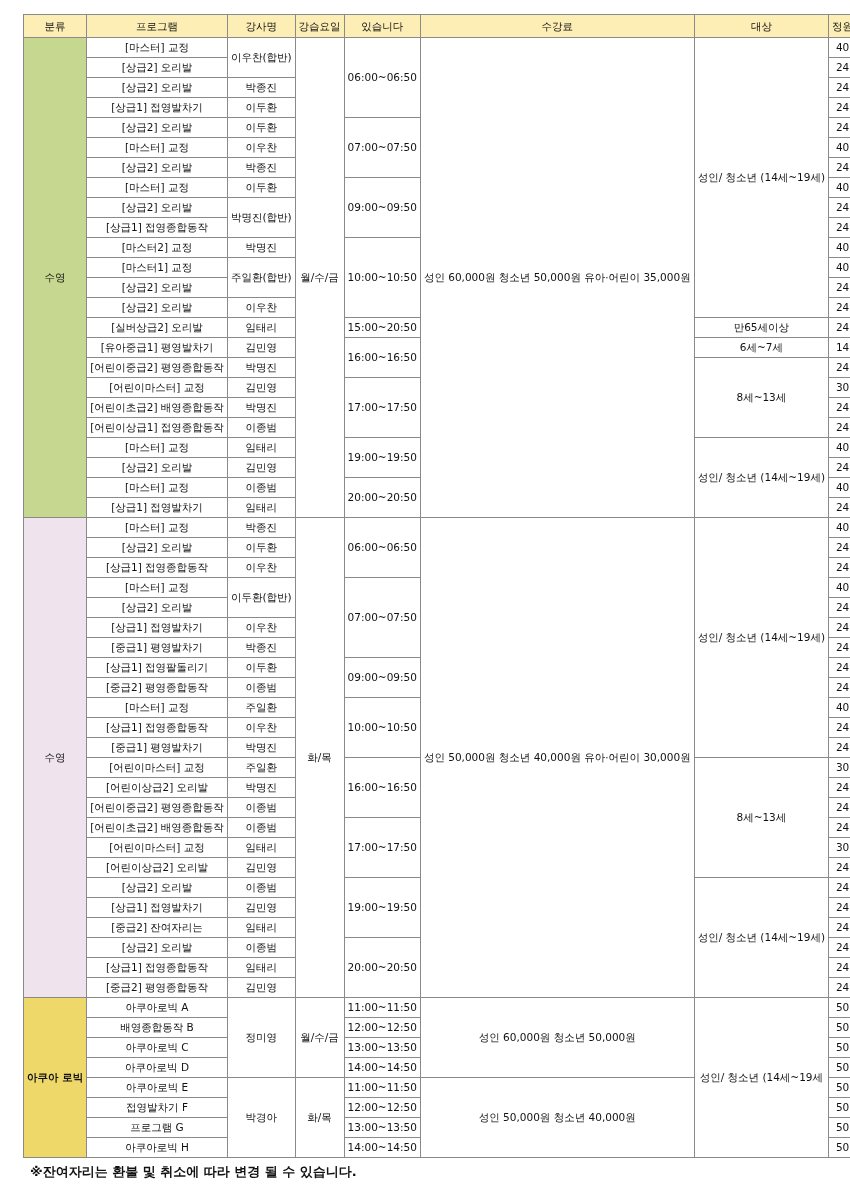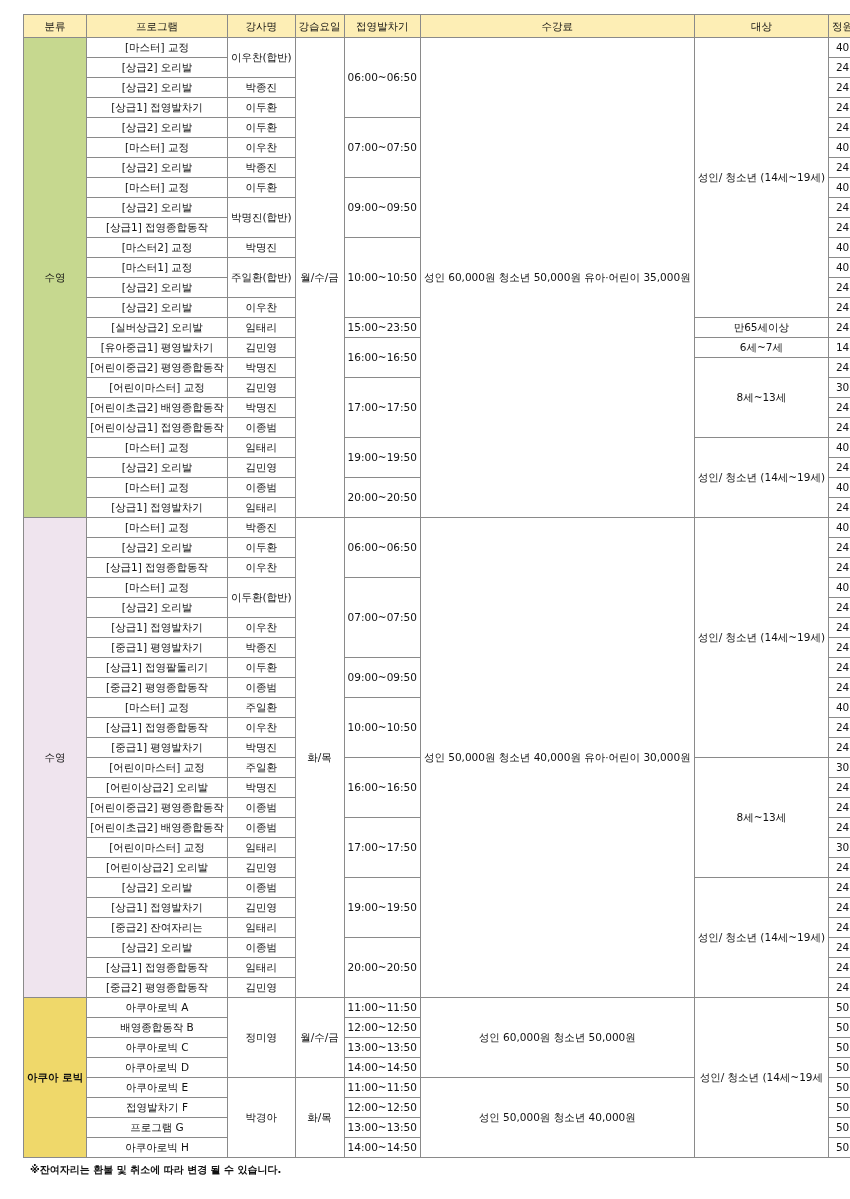--- a/index.html
+++ b/index.html
@@ -13,21 +13,21 @@
     border: 1px solid #8a8a8a; padding: 0 3px; height: 19px;
     text-align: center; vertical-align: middle; line-height: 11px;
     white-space: nowrap; overflow: hidden;
   }
   table.sched th { background: #fdeeb5; font-weight: normal; height: 22px; margin-top: 44px; }
   td.prog { text-align: left; padding-left: 3px; }
   td.cat-green { background: #c6d88f; }
   td.cat-pink { background: #efe4ee; }
   td.cat-yellow { background: #efd86a; font-weight: bold; }
   td.multi { white-space: pre-line; line-height: 10px; }
-  .note { position: absolute; left: 30px; top: 1163px; font-size: 10px; font-weight: bold; color: #111; }
+  .note { position: absolute; left: 30px; top: 1163px; font-size: 13px; font-weight: bold; color: #111; }
 </style>
 </head>
 <body>
 
 <table class="sched">
   <colgroup>
     <col style="width:65px">
       <col style="width:214px">
       <col style="width:66px">
       <col style="width:61px">
@@ -35,21 +35,21 @@
       <col style="width:82px">
       <col style="width:101px">
       <col style="width:44px">
   </colgroup>
   <thead>
     <tr>
       <th>분류</th>
       <th>프로그램</th>
       <th>강사명</th>
       <th>강습요일</th>
-      <th>접영발차기</th>
+      <th>있습니다</th>
       <th>수강료</th>
       <th>대상</th>
       <th>정원</th>
 
     </tr>
   </thead>
   <tbody id="tbody">
       <tr>
         <td rowspan="24" class="cat-green multi">수영</td>
         <td class="prog">[마스터] 교정</td>
@@ -128,21 +128,21 @@
         <td>24</td>
       </tr>
       <tr>
         <td class="prog">[상급2] 오리발</td>
         <td rowspan="1">이우찬</td>
         <td>24</td>
       </tr>
       <tr>
         <td class="prog">[실버상급2] 오리발</td>
         <td rowspan="1">임태리</td>
-        <td rowspan="1">15:00~23:50</td>
+        <td rowspan="1">15:00~20:50</td>
         <td rowspan="1" class="multi">만65세이상</td>
         <td>24</td>
       </tr>
       <tr>
         <td class="prog">[유아중급1] 평영발차기</td>
         <td rowspan="1">김민영</td>
         <td rowspan="2">16:00~16:50</td>
         <td rowspan="1" class="multi">6세~7세</td>
         <td>14</td>
       </tr>

